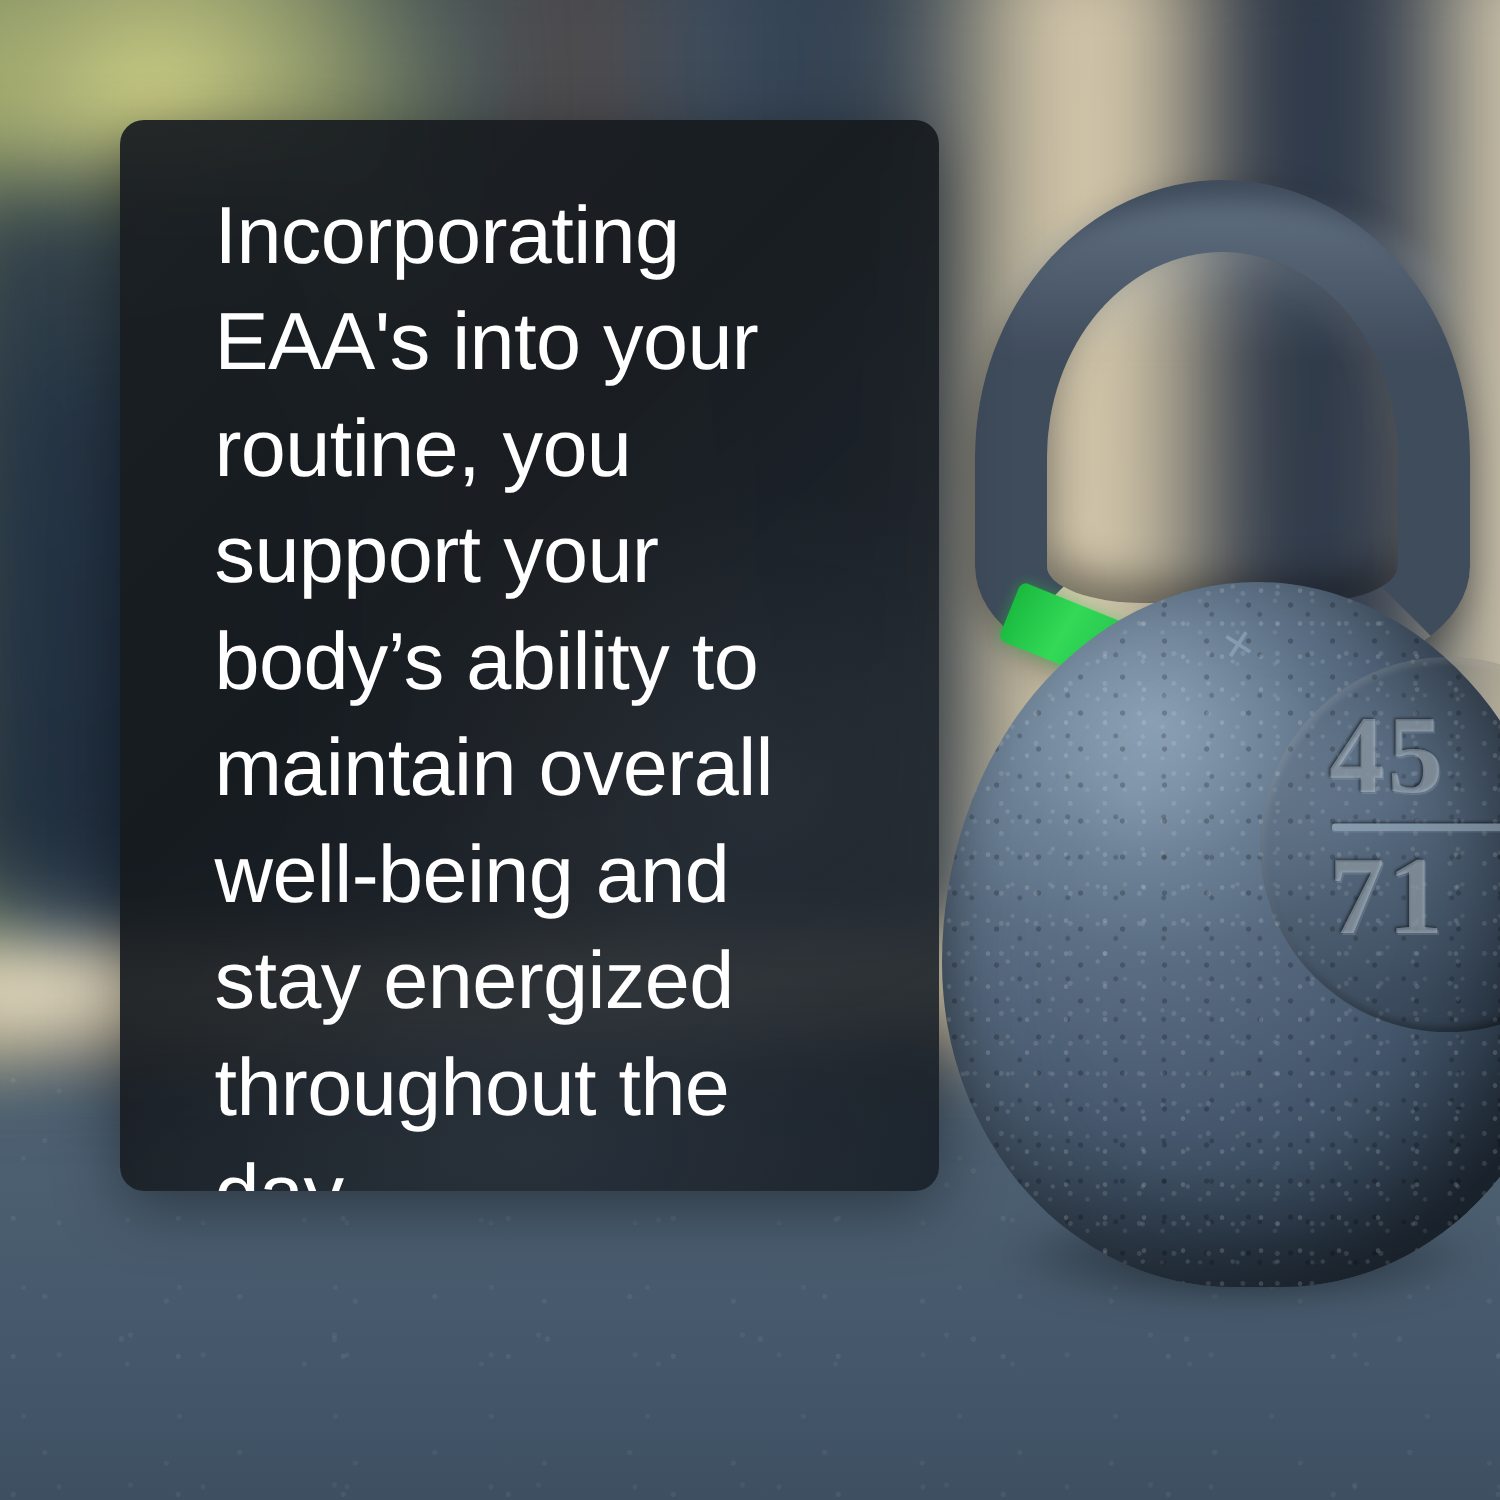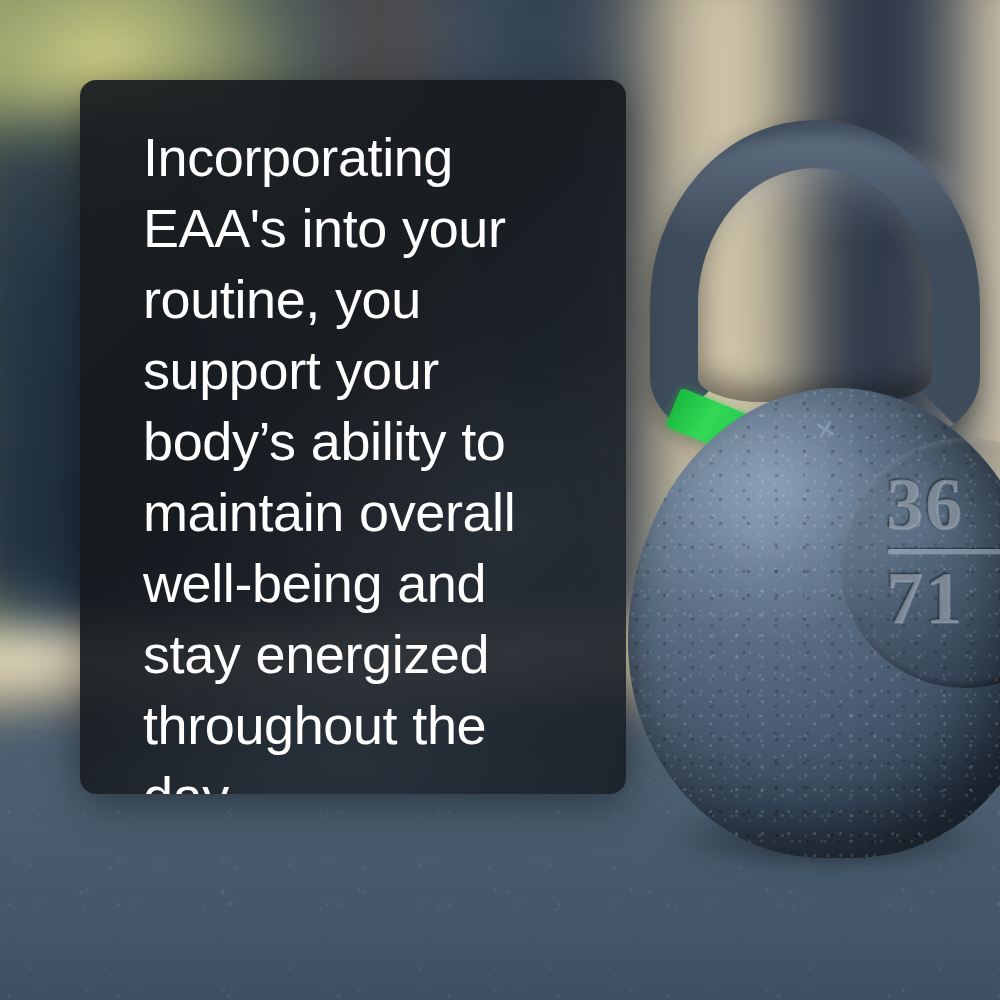--- a/index.html
+++ b/index.html
@@ -280,21 +280,21 @@
       <div class="kb-shadow"></div>
       <div class="kb-handle"></div>
       <div class="kb-handle-sheen"></div>
       <div class="kb-green-band"></div>
 
       <div class="kb-bell">
         <div class="kb-bell-tex"></div>
         <div class="kb-disc"></div>
         <div class="kb-scratch">✕</div>
         <div class="kb-weight">
-          <span>36</span>
+          <span>45</span>
           <span class="rule"></span>
           <span>71</span>
         </div>
       </div>
     </div>
   </div>
 
   <div class="quote-card">
     <p class="quote-text">Incorporating
 EAA's into your

